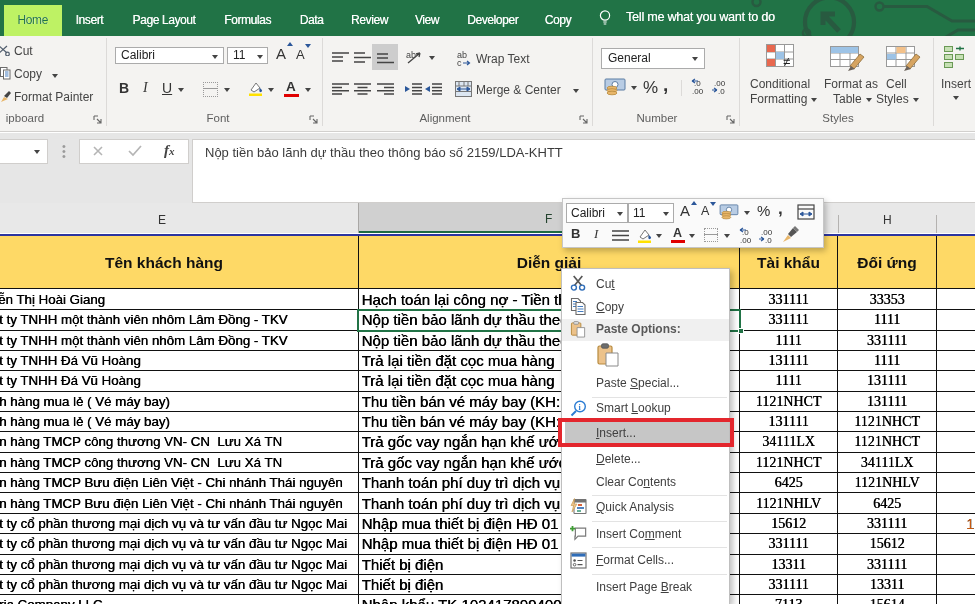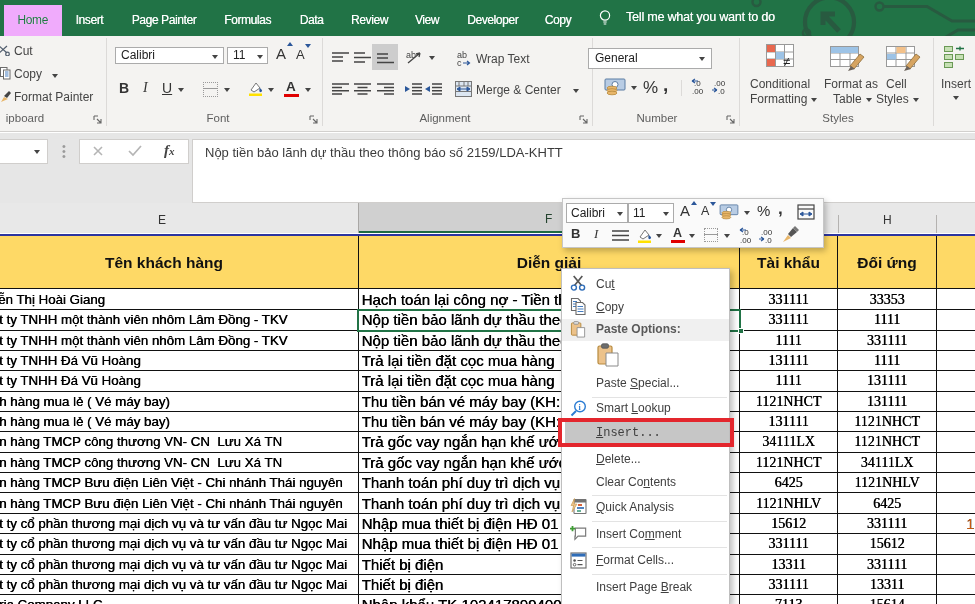--- a/index.html
+++ b/index.html
@@ -3,21 +3,21 @@
 <meta charset="utf-8">
 <style>
   * { margin:0; padding:0; box-sizing:border-box; }
   html,body { width:975px; height:604px; overflow:hidden; }
   #app { position:relative; width:975px; height:604px; font-family:"Liberation Sans", sans-serif; background:#fff; overflow:hidden; }
   .abs { position:absolute; }
 
   
   #tabbar { position:absolute; left:0; top:0; width:975px; height:36px; background:#217346; }
   .tab { position:absolute; top:5px; height:31px; line-height:31px; color:#fff; font-size:12px; letter-spacing:-0.4px; text-align:center; text-shadow:0.3px 0 0 rgba(255,255,255,0.7); }
-  .tab.active { background:#f0abfc; color:#217346; }
+  .tab.active { background:#bef264; color:#217346; }
   
   #ribbon { position:absolute; left:0; top:36px; width:975px; height:96px; background:#f4f3f1; border-bottom:1px solid #d2d0ce; }
   .vsep { position:absolute; top:2px; height:88px; width:1px; background:#dcdad8; }
   .glabel { position:absolute; top:76px; height:16px; font-size:11.5px; color:#5e5e5e; text-align:center; }
   .launch { position:absolute; width:12px; height:12px; }
   .rtext { position:absolute; font-size:12px; color:#444; white-space:nowrap; }
   .combo { position:absolute; background:#fff; border:1px solid #ababab; font-size:12px; color:#222; }
   .darr { display:inline-block; width:0; height:0; border-left:3.5px solid transparent; border-right:3.5px solid transparent; border-top:4px solid #444; vertical-align:middle; }
 
   
@@ -58,21 +58,21 @@
         <path d="M219 31 L203 14 M203 25 V14 H215" stroke-width="5"></path>
         <circle cx="186.5" cy="33" r="3.6" stroke-width="2.4"></circle>
         <circle cx="259.5" cy="6.5" r="4" stroke-width="2.4"></circle>
         <path d="M264 6.5 H307 L332 21 H355" stroke-width="3"></path>
         <path d="M355 30 H338 L319 41" stroke-width="3"></path>
         <circle cx="136.5" cy="2" r="4" stroke-width="2.4"></circle>
       </g>
     </svg>
     <div class="tab active" style="left:3.8px;width:58px;">Home</div>
     <div class="tab" style="left:60.4px;width:58px;">Insert</div>
-    <div class="tab" style="left:119.5px;width:89px;">Page Painter</div>
+    <div class="tab" style="left:119.5px;width:89px;">Page Layout</div>
     <div class="tab" style="left:203.6px;width:88px;">Formulas</div>
     <div class="tab" style="left:283.5px;width:56px;">Data</div>
     <div class="tab" style="left:342.5px;width:54px;">Review</div>
     <div class="tab" style="left:409.5px;width:35px;">View</div>
     <div class="tab" style="left:460.7px;width:64px;">Developer</div>
     <div class="tab" style="left:543.0px;width:30px;">Copy</div>
     <svg class="abs" style="left:597px;top:9px" width="16" height="18" viewBox="0 0 16 18">
       <g stroke="#fff" stroke-width="1.2" fill="none">
         <circle cx="8" cy="6.5" r="4.6"></circle>
         <path d="M6.3 13 H9.7 M6.7 15 H9.3"></path>
@@ -206,21 +206,21 @@
     <div class="rtext" style="left:476px;top:47px;">Merge &amp; Center</div>
     <span class="darr abs" style="left:573px;top:53px;"></span>
     <div class="glabel" style="left:405px;width:80px;">Alignment</div>
     <svg class="abs launch" style="left:578px;top:78px" viewBox="0 0 12 12">
         <g stroke="#666" stroke-width="1.1" fill="none">
           <path d="M2 2 H6 M2 2 V6 M5 5 L9 9 M9 5 V9 H5"></path>
         </g>
       </svg>
     <div class="vsep" style="left:592px;"></div>
 
-    <div class="combo" style="left:588px;top:12px;width:124px;height:21px;line-height:19px;padding-left:6px;">General<span class="darr" style="position:absolute;right:6px;top:8px;"></span></div>
+    <div class="combo" style="left:601px;top:12px;width:104px;height:21px;line-height:19px;padding-left:6px;">General<span class="darr" style="position:absolute;right:6px;top:8px;"></span></div>
     <svg class="abs" style="left:604px;top:42px" width="22" height="18" viewBox="0 0 22 18">
         <rect x="1" y="1" width="20" height="11" rx="1" fill="#b8cce4" stroke="#5b7ca3" stroke-width="1"></rect>
         <circle cx="11" cy="6.5" r="3" fill="#fff" stroke="#5b7ca3"></circle>
         <g fill="#e8b66a" stroke="#b78a3e" stroke-width="0.8">
           <ellipse cx="8" cy="10" rx="5" ry="1.8"></ellipse>
           <ellipse cx="8" cy="12.5" rx="5" ry="1.8"></ellipse>
           <ellipse cx="8" cy="15" rx="5" ry="1.8"></ellipse>
         </g>
       </svg>
     <span class="darr abs" style="left:631px;top:50px;"></span>
@@ -536,21 +536,21 @@
     <svg class="micon" style="top:131px" width="17" height="17" viewBox="0 0 17 17">
         <g fill="none" stroke="#2b7cd3" stroke-width="1.4">
           <circle cx="10" cy="6.5" r="5.3"></circle>
           <path d="M6 11 L1.5 15.5" stroke-width="2"></path>
         </g>
         <text x="8.6" y="9.5" font-size="8" font-weight="bold" fill="#2b7cd3" font-family="Liberation Serif">i</text>
       </svg>
     <div class="mi" style="top:128px">
         <span class="mtxt">Smart <u class="k">L</u>ookup</span>
       </div>
-    <div class="mi" style="top:153px;height:23px;background:#c6c6c6;width:164px;left:3px;font-family:Liberation Mono, monospace;">
+    <div class="mi" style="top:153px;height:23px;background:#c6c6c6;width:164px;left:3px;">
         <span class="mtxt" style="left:31px;"><u class="k">I</u>nsert...</span>
       </div>
     <div class="mi" style="top:202px">
         <span class="mtxt">Clear Co<u class="k">n</u>tents</span>
       </div>
     <div class="mi" style="top:179px">
         <span class="mtxt"><u class="k">D</u>elete...</span>
       </div>
     <div class="msep" style="top:226px"></div>
     <svg class="micon" style="top:229px" width="17" height="17" viewBox="0 0 17 17">

